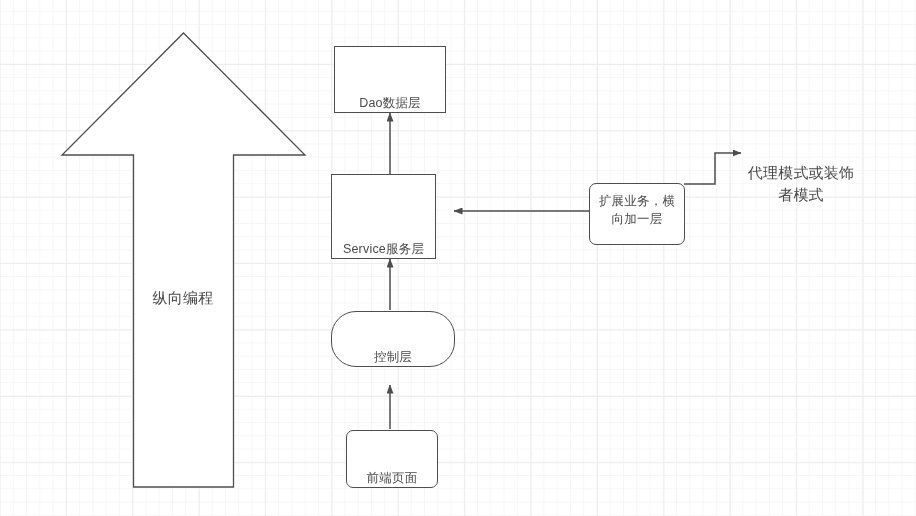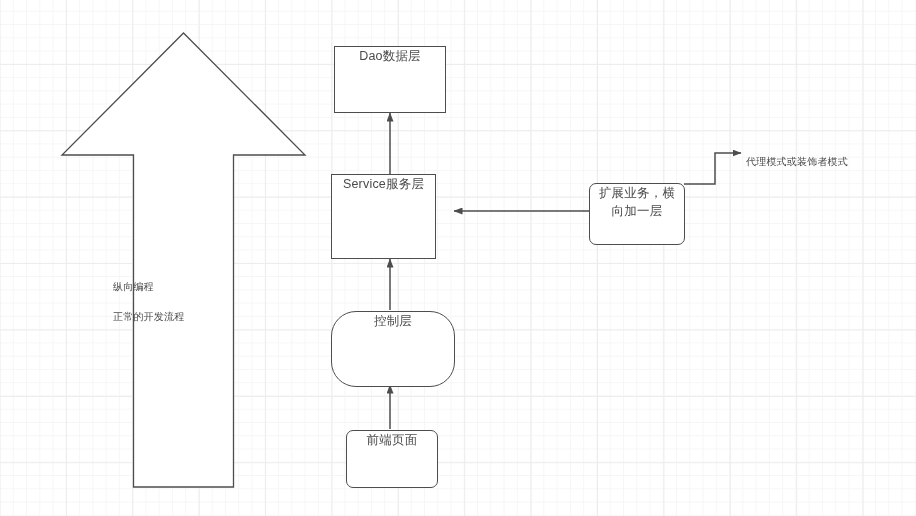--- a/index.html
+++ b/index.html
@@ -34,37 +34,37 @@
     top: 0;
     width: 916px;
     height: 516px;
   }
   .node-box {
     position: absolute;
     box-sizing: border-box;
     background: #ffffff;
     border: 1.3px solid #4d4d4d;
     display: flex;
-    align-items: flex-start;
+    align-items: flex-end;
     justify-content: center;
     text-align: center;
     color: #4a4a4a;
     font-size: 12.5px;
     line-height: 1.45;
     letter-spacing: 0.2px;
   }
   .node-box.rounded {
     border-radius: 7px;
   }
   .free-label {
     position: absolute;
     color: #4a4a4a;
-    font-size: 10px;
+    font-size: 15px;
     line-height: 1.5;
-    text-align: left;
+    text-align: center;
     letter-spacing: 0.2px;
     white-space: pre-line;
   }
 </style>
 </head>
 <body>
 
 <div id="canvas">
 
   <svg id="diagram-svg" viewBox="0 0 916 516">
@@ -82,40 +82,39 @@
 
     <line x1="390" y1="174" x2="390" y2="113" stroke="#4d4d4d" stroke-width="1.5" marker-end="url(#arrowhead)"></line>
 
     <line x1="589" y1="211" x2="454" y2="211" stroke="#4d4d4d" stroke-width="1.5" marker-end="url(#arrowhead)"></line>
 
     <path d="M 684 184 L 715 184 L 715 153 L 741 153" fill="none" stroke="#4d4d4d" stroke-width="1.5" stroke-linejoin="miter" marker-end="url(#arrowhead)"></path>
   </svg>
 
   <div class="free-label" style="left:113px; top:264px; width:140px;">
     <div>纵向编程</div>
-    <div>正常的开发流程</div>
   </div>
 
   <div class="node-box" style="left:334px; top:46px; width:112px; height:67px;">
     <span>Dao数据层</span>
   </div>
 
   <div class="node-box" style="left:331px; top:174px; width:105px; height:85px;">
     <span>Service服务层</span>
   </div>
 
-  <div class="node-box" style="left:331px; top:311px; width:124px; height:76px;border-radius:25px;">
+  <div class="node-box" style="left:331px; top:311px; width:124px; height:56px;border-radius:25px;">
     <span>控制层</span>
   </div>
 
   <div class="node-box rounded" style="left:346px; top:430px; width:92px; height:58px;">
     <span>前端页面</span>
   </div>
 
-  <div class="node-box rounded" style="left:589px; top:183px; width:96px; height:62px; padding:0 8px;">
+  <div class="node-box rounded" style="left:589px; top:183px; width:96px; height:62px; padding:16px 8px;">
     <span>扩展业务，横向加一层</span>
   </div>
 
   <div class="free-label" style="left:746px; top:139px; width:110px;">
     <span>代理模式或装饰者模式</span>
   </div>
 
 </div>
 
 </body></html>

